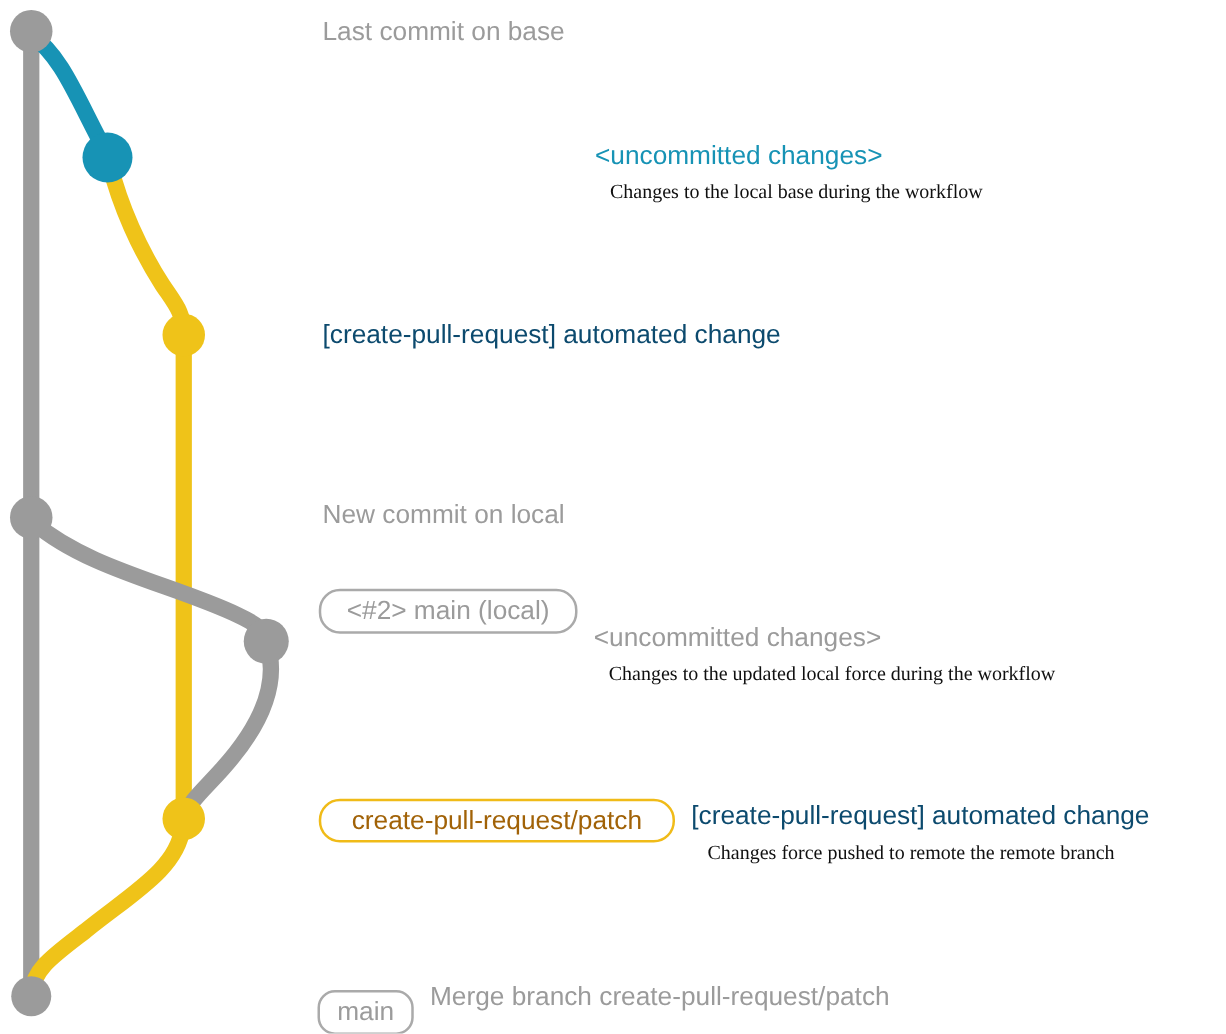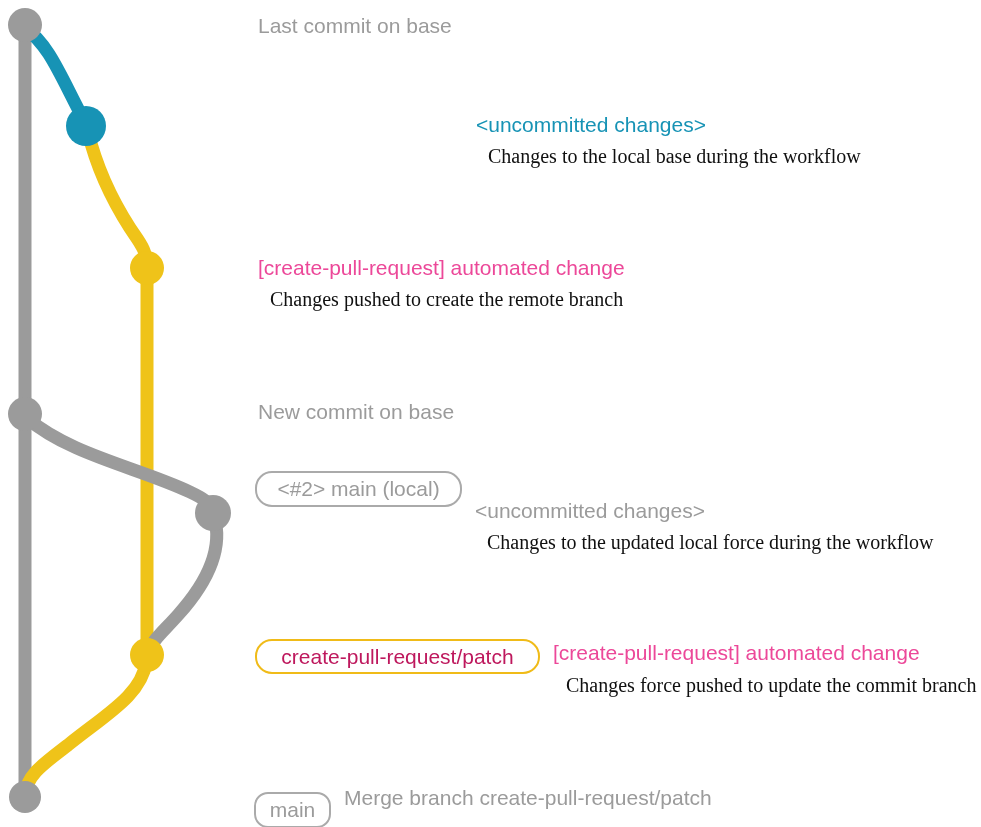--- a/index.html
+++ b/index.html
@@ -4,34 +4,34 @@
 <style>
   html,body { margin:0; padding:0; background:#ffffff; }
   #stage {
     position:relative; width:981px; height:827px; background:#ffffff;
     font-family:"Liberation Sans", sans-serif; overflow:hidden;
   }
   #graph { position:absolute; left:0; top:0; }
   .txt { position:absolute; white-space:nowrap; font-size:21px; line-height:1.1; }
   .gray   { color:#9b9b9b; }
   .blue   { color:#1793b5; }
-  .yellow { color:#ec4899; }
+  .yellow { color:#0c4a6e; }
   .serif  {
     position:absolute; white-space:nowrap; color:#101010;
-    font-family:"Liberation Serif", serif; font-size:20px; line-height:1.1;
+    font-family:"Liberation Serif", serif; font-size:16px; line-height:1.1;
   }
   .badge {
     position:absolute; box-sizing:border-box;
     border:2px solid; border-radius:17px;
     display:flex; align-items:center; justify-content:center;
     font-size:21px; white-space:nowrap;
   }
   .badge.blue   { border-color:#1793b5; color:#1793b5; }
   .badge.grayb  { border-color:#aaaaaa; color:#9b9b9b; }
-  .badge.yellowb{ border-color:#f0bb18; color:#be185d; }
+  .badge.yellowb{ border-color:#f0bb18; color:#a16207; }
   #badge1 { left:255px; top:110px; width:207px; height:36px; }
   #badge2 { left:255px; top:471px; width:207px; height:36px; }
   #badge3 { left:255px; top:639px; width:285px; height:35px; }
   #badge4 { left:254px; top:780px; width:77px;  height:36px; border-radius:14px;margin-top:12px; }
   #t-last       { left:258px; top:14px;  }
   #t-uncommit1  { left:476px; top:113px; }
   #t-desc1      { left:488px; top:145px; }
   #t-auto1      { left:258px; top:256px; }
   #t-desc2      { left:270px; top:288px; }
   #t-new        { left:258px; top:400px; }
@@ -70,34 +70,33 @@
     <circle cx="147" cy="655" r="17" fill="#efc319"></circle>
     <circle cx="25" cy="797" r="16" fill="#9b9b9b"></circle>
   </svg>
 
   <div id="t-last" class="txt gray">Last commit on base</div>
 
   <div id="t-uncommit1" class="txt blue">&lt;uncommitted changes&gt;</div>
   <div id="t-desc1" class="serif">Changes to the local base during the workflow</div>
 
   <div id="t-auto1" class="txt yellow">[create-pull-request] automated change</div>
-  <div id="t-desc2" class="serif">Changes pushed to create the remote branch</div>
 
-  <div id="t-new" class="txt gray">New commit on base</div>
+  <div id="t-new" class="txt gray">New commit on local</div>
 
   <div id="badge2" class="badge grayb">
     <span>&lt;#2&gt; main (local)</span>
   </div>
   <div id="t-uncommit2" class="txt gray">&lt;uncommitted changes&gt;</div>
   <div id="t-desc3" class="serif">Changes to the updated local force during the workflow</div>
 
   <div id="badge3" class="badge yellowb">
     <span>create-pull-request/patch</span>
   </div>
   <div id="t-auto2" class="txt yellow">[create-pull-request] automated change</div>
-  <div id="t-desc4" class="serif">Changes force pushed to update the commit branch</div>
+  <div id="t-desc4" class="serif">Changes force pushed to remote the remote branch</div>
 
   <div id="badge4" class="badge grayb">
     <span>main</span>
   </div>
   <div id="t-merge" class="txt gray">Merge branch create-pull-request/patch</div>
 
 </div>
 
 </body></html>

